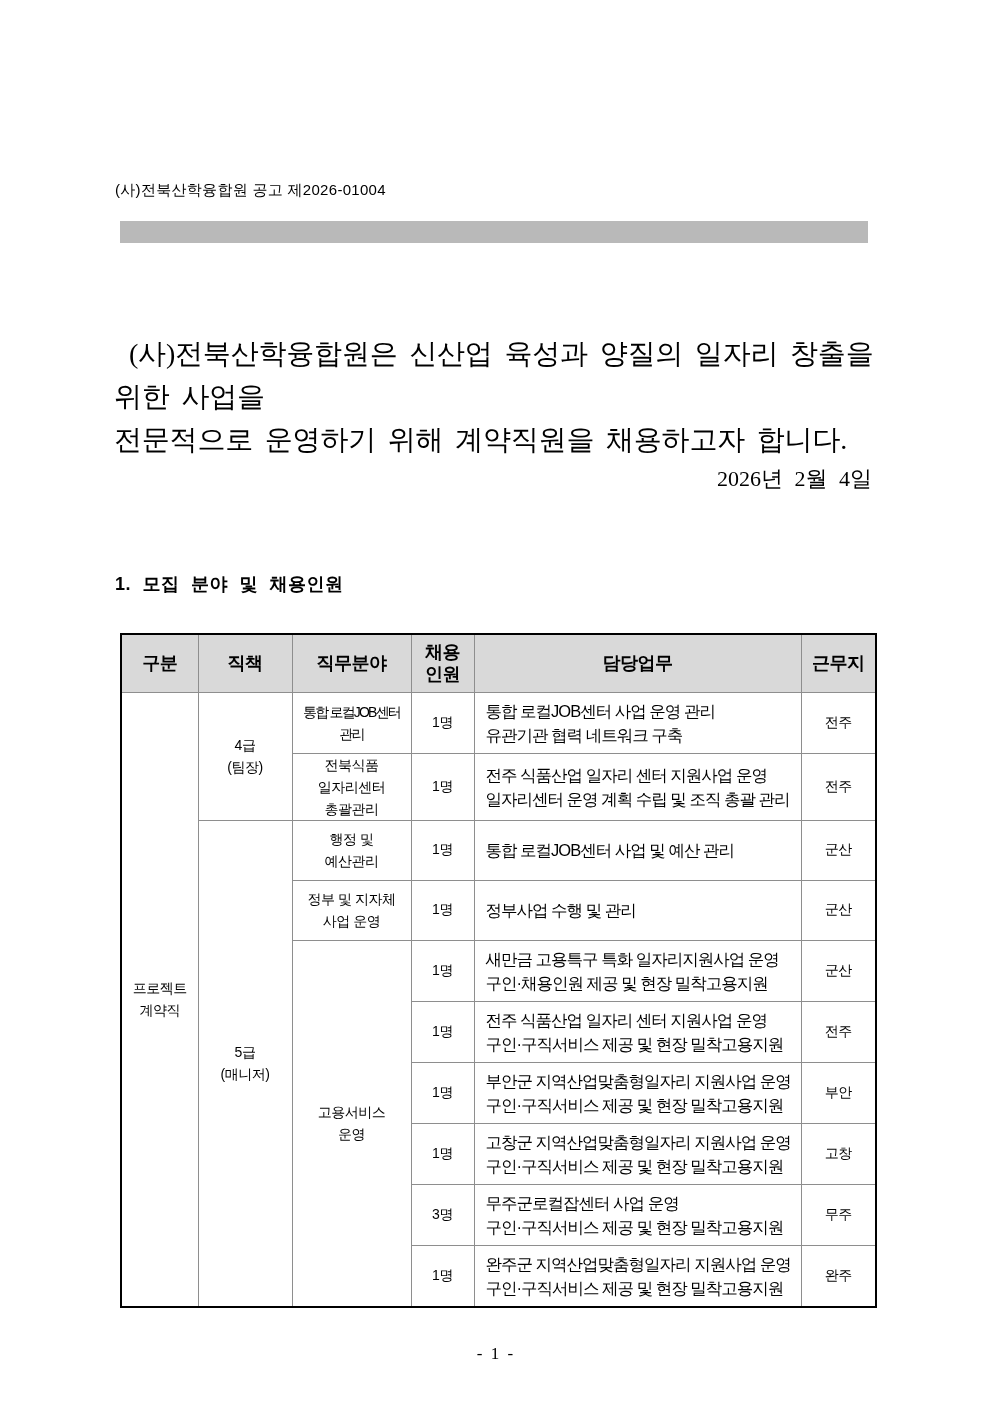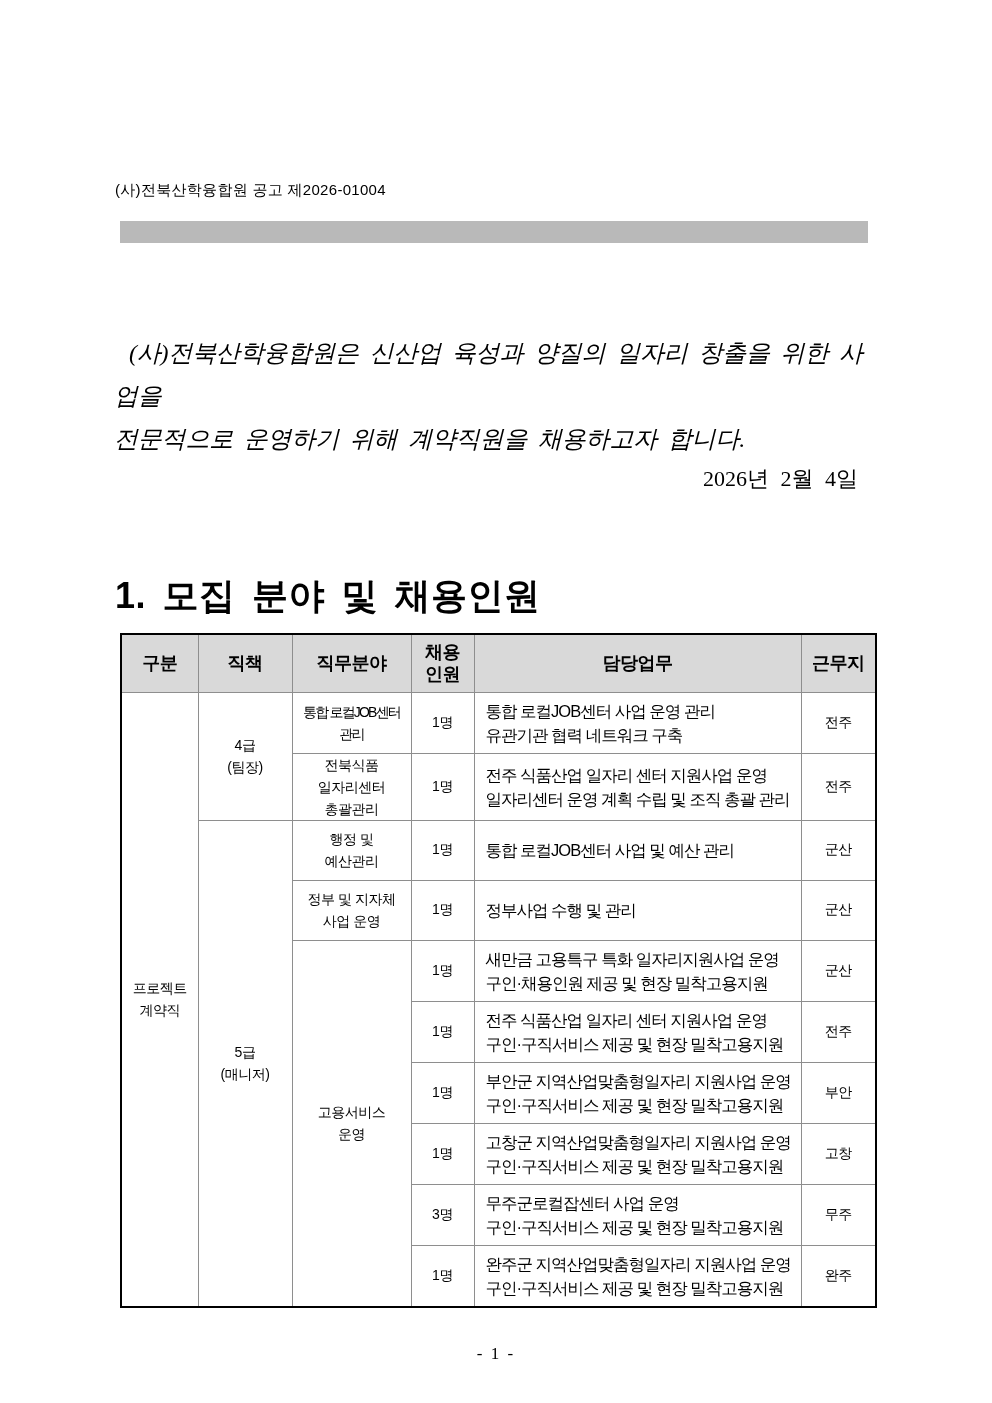--- a/index.html
+++ b/index.html
@@ -20,36 +20,36 @@
   .bar { height:11px; background:#b9b9b9; }
   .doc-title {
     font-size:36px; font-weight:bold; text-align:center;
     padding:8px 0 7px 0; letter-spacing:1px; word-spacing:7px;
     font-family:"Liberation Sans", sans-serif;
   }
 
   .intro {
     position:absolute; left:114px; top:296px; width:766px;
     font-family:"Liberation Serif", serif;
-    font-size:24px; line-height:43px;
+    font-size:28px; line-height:43px;
     white-space:pre-line; text-indent:15px;
-    word-spacing:5px; letter-spacing:-0.2px;font-style:italic;
+    word-spacing:5px; letter-spacing:-0.2px;
   }
 
   .date-block {
-    position:absolute; right:134px; top:420px;
+    position:absolute; right:120px; top:420px;
     font-family:"Liberation Serif", serif;
     font-size:22px; line-height:45px; text-align:right;
     word-spacing:6px;
   }
   .sign-line { padding-right:25px; }
 
   .section-title {
     position:absolute; left:115px; top:536px;
-    font-size:36px; font-weight:bold; letter-spacing:0.5px; word-spacing:6px;text-align:right;
+    font-size:18px; font-weight:bold; letter-spacing:0.5px; word-spacing:6px;text-align:right;
   }
 
   table.recruit-table {
     position:absolute; left:120px; top:597px;
     width:755px; table-layout:fixed; border-collapse:collapse;
     border:2.5px solid #000;
     padding-left:40px;
   }
   .recruit-table th, .recruit-table td {
     border:1px solid #8e8e8e;

